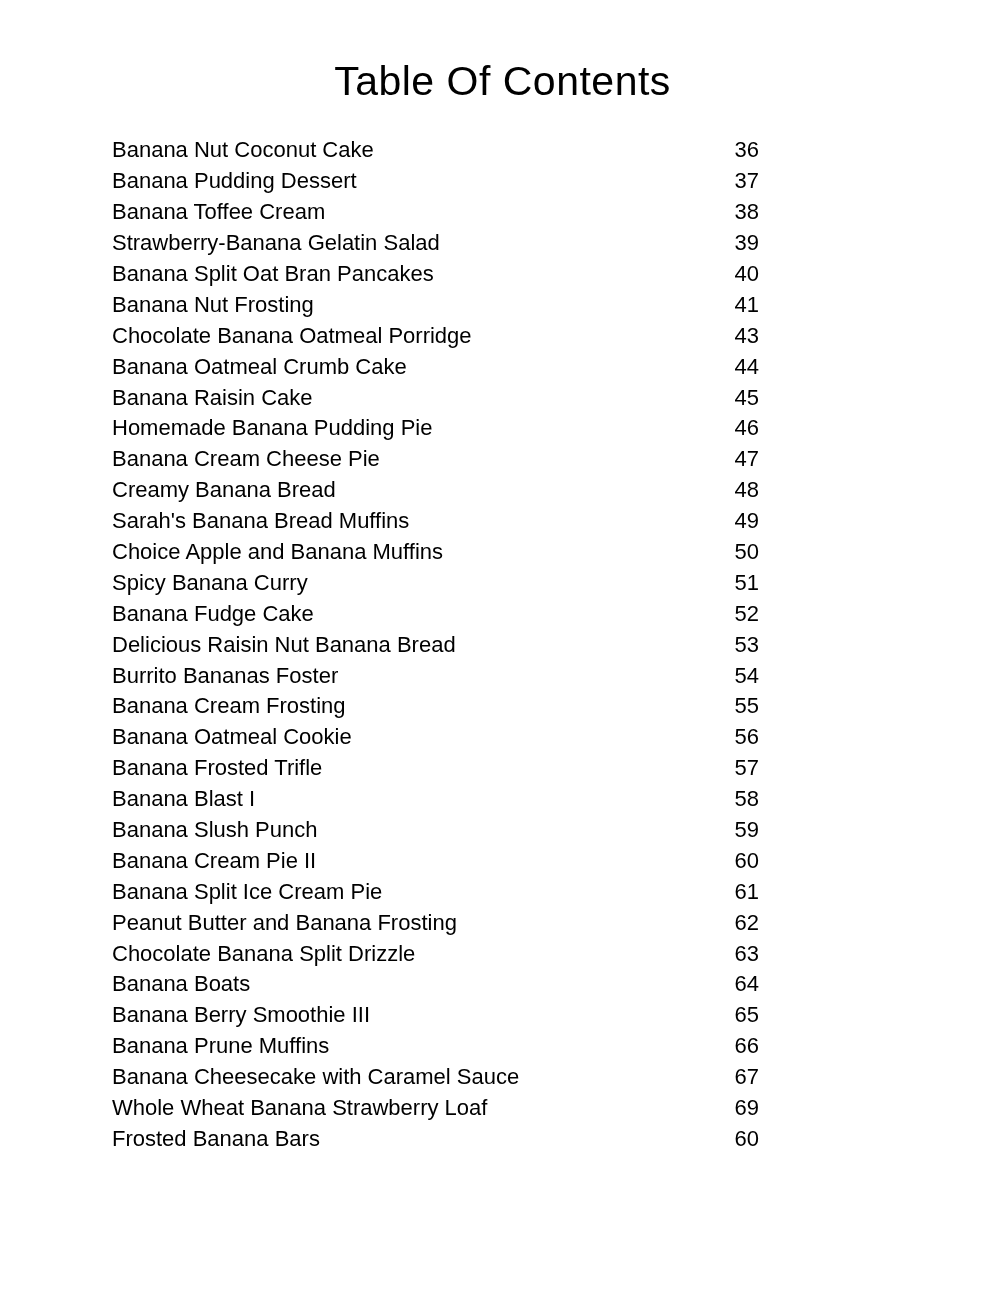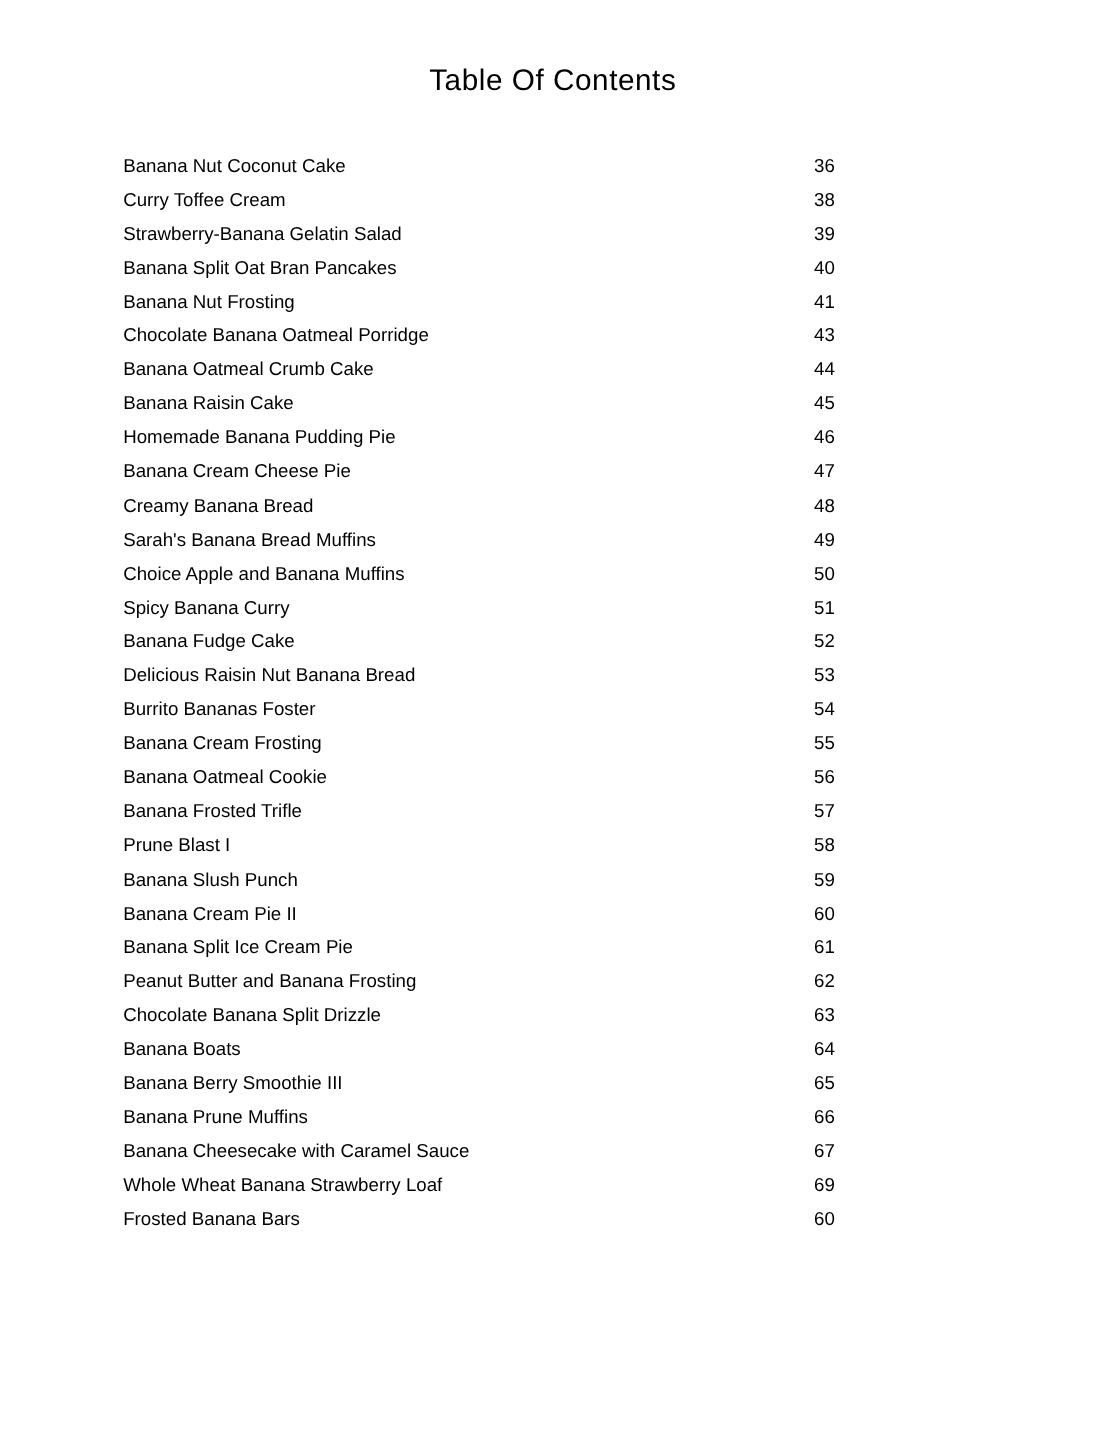--- a/index.html
+++ b/index.html
@@ -19,36 +19,36 @@
     position: absolute;
     inset: 0;
   }
   .title {
     position: absolute;
     top: 58px;
     left: 0;
     width: 100%;
     margin: 0;
     text-align: center;
-    font-size: 27px;
+    font-size: 41px;
     font-weight: 400;
     letter-spacing: 0.5px;
   }
   .toc-list {
     position: absolute;
     top: 135px;
     left: 112px;
     width: 647px;
   }
   .toc-row {
     display: flex;
     justify-content: space-between;
     align-items: center;
     height: 30.9px;
-    font-size: 17px;
+    font-size: 22px;
     line-height: 1;
   }
   .toc-entry-title {
     white-space: nowrap;
   }
   .toc-page-number {
     white-space: nowrap;
     text-align: right;
   }
 </style>
@@ -56,21 +56,25 @@
 <body>
 
 <div class="page">
   <h1 class="title">Table Of Contents</h1>
   <div class="toc-list">
       <div class="toc-row">
         <span class="toc-entry-title">Banana Nut Coconut Cake</span>
         <span class="toc-page-number">36</span>
       </div>
       <div class="toc-row">
-        <span class="toc-entry-title">Curry Toffee Cream</span>
+        <span class="toc-entry-title">Banana Pudding Dessert</span>
+        <span class="toc-page-number">37</span>
+      </div>
+      <div class="toc-row">
+        <span class="toc-entry-title">Banana Toffee Cream</span>
         <span class="toc-page-number">38</span>
       </div>
       <div class="toc-row">
         <span class="toc-entry-title">Strawberry-Banana Gelatin Salad</span>
         <span class="toc-page-number">39</span>
       </div>
       <div class="toc-row">
         <span class="toc-entry-title">Banana Split Oat Bran Pancakes</span>
         <span class="toc-page-number">40</span>
       </div>
@@ -132,21 +136,21 @@
       </div>
       <div class="toc-row">
         <span class="toc-entry-title">Banana Oatmeal Cookie</span>
         <span class="toc-page-number">56</span>
       </div>
       <div class="toc-row">
         <span class="toc-entry-title">Banana Frosted Trifle</span>
         <span class="toc-page-number">57</span>
       </div>
       <div class="toc-row">
-        <span class="toc-entry-title">Prune Blast I</span>
+        <span class="toc-entry-title">Banana Blast I</span>
         <span class="toc-page-number">58</span>
       </div>
       <div class="toc-row">
         <span class="toc-entry-title">Banana Slush Punch</span>
         <span class="toc-page-number">59</span>
       </div>
       <div class="toc-row">
         <span class="toc-entry-title">Banana Cream Pie II</span>
         <span class="toc-page-number">60</span>
       </div>

